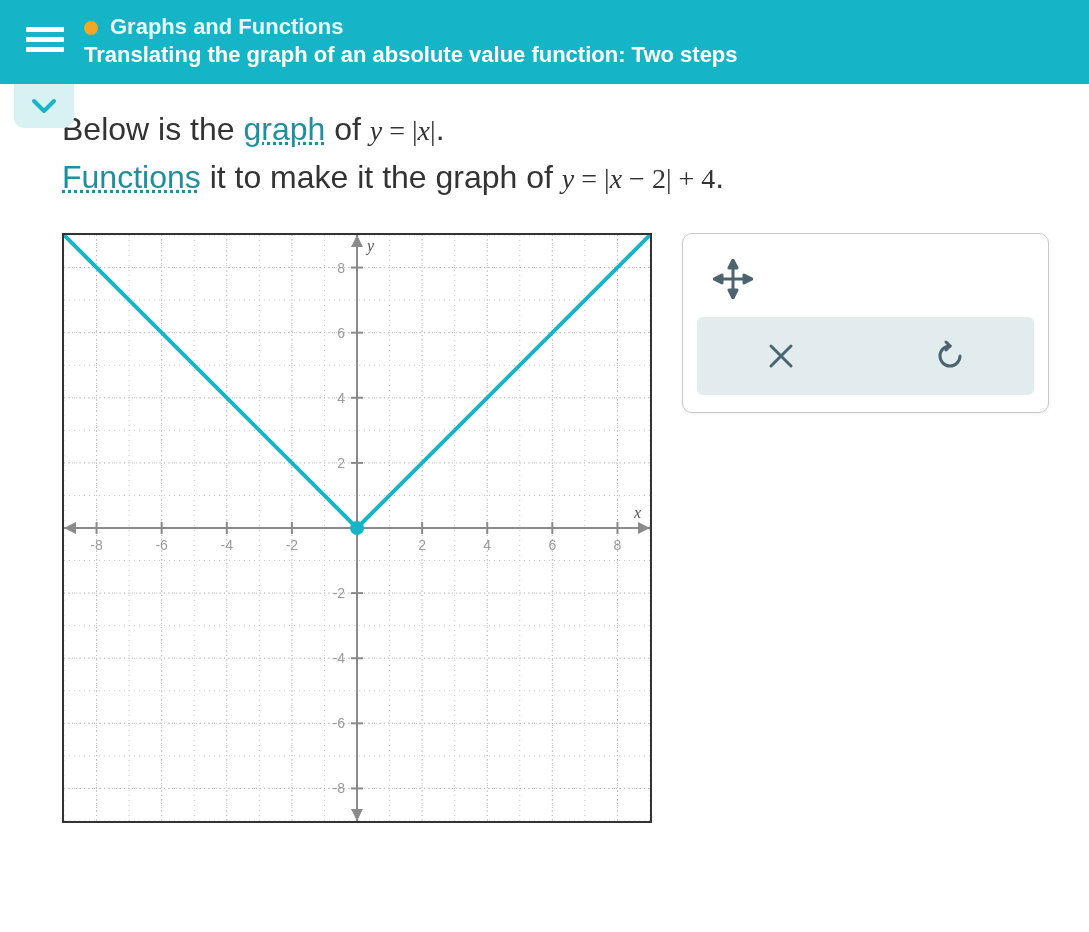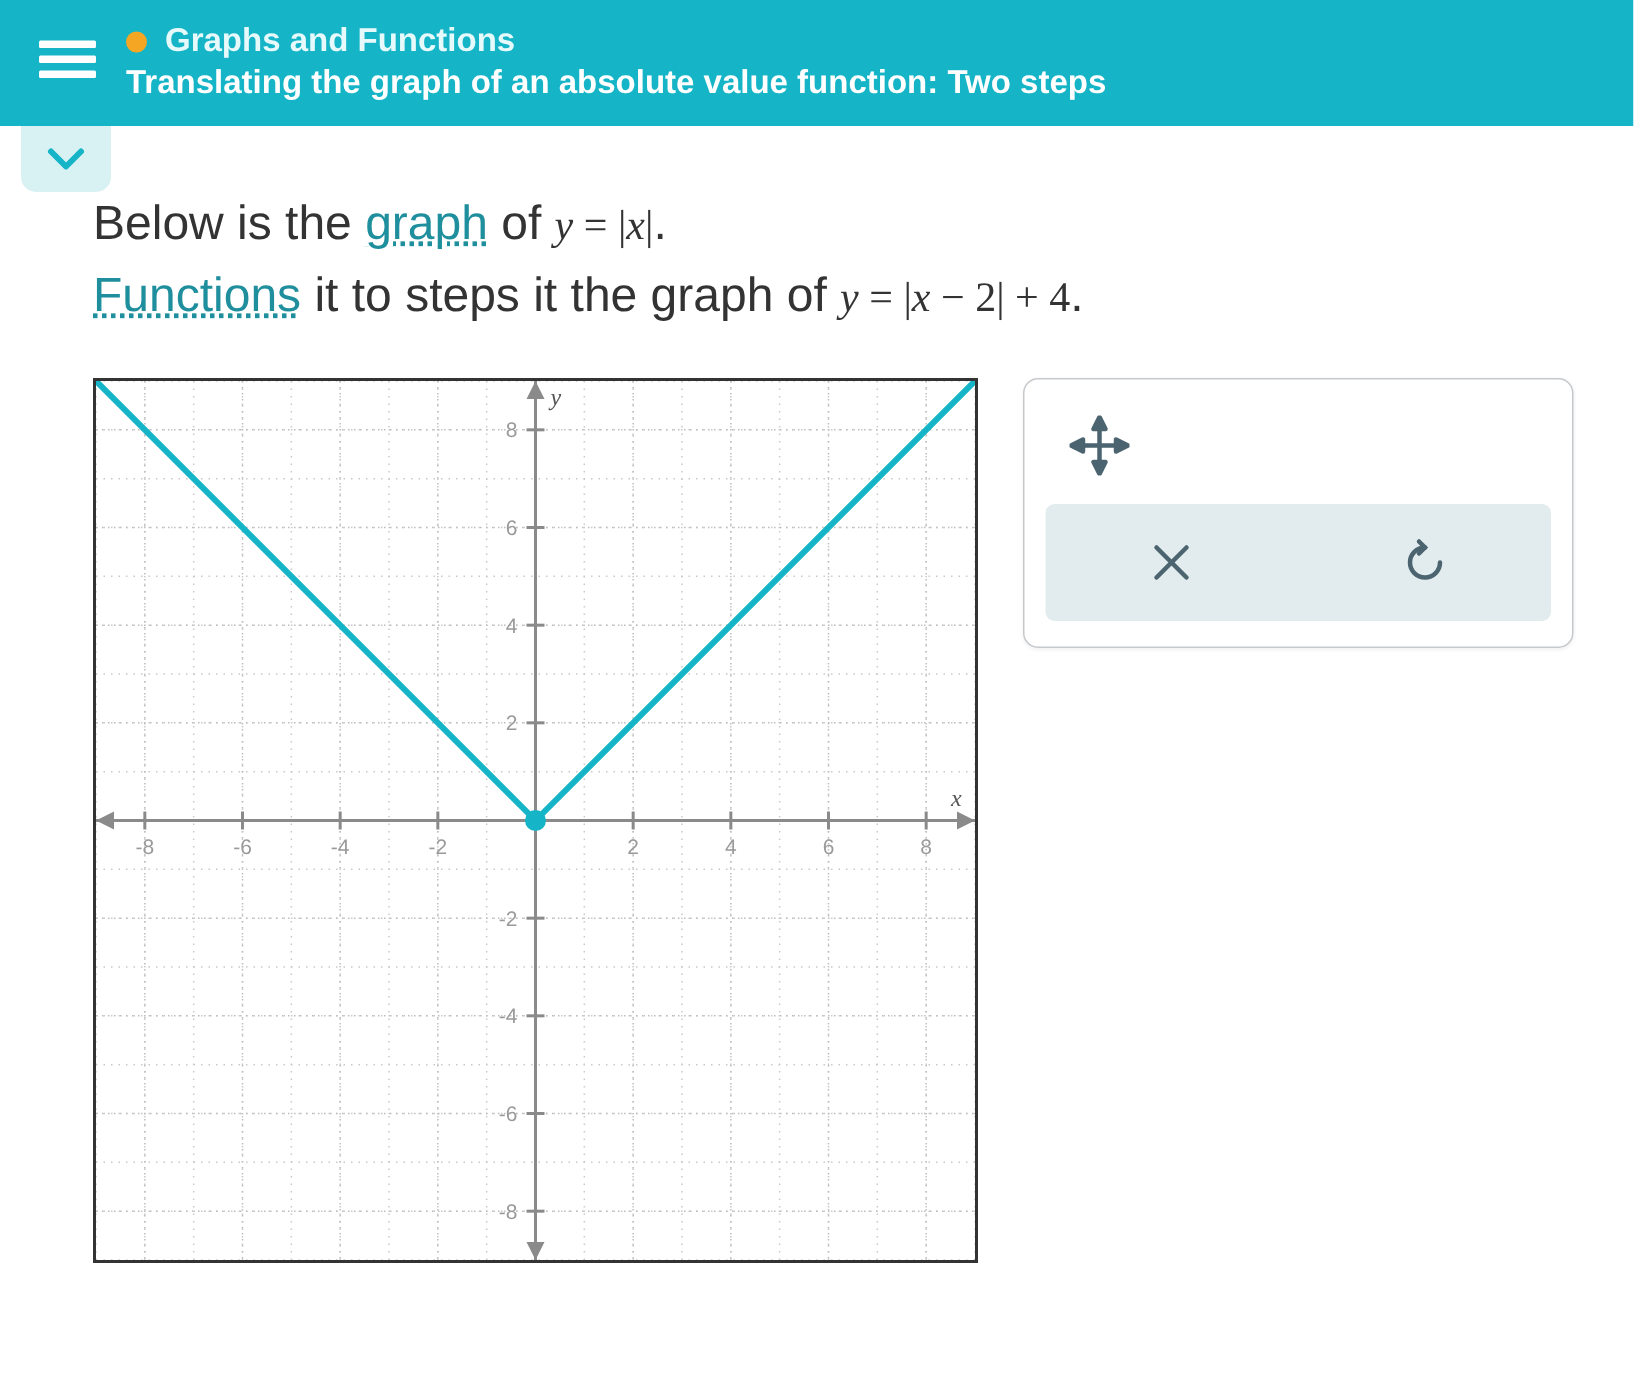--- a/index.html
+++ b/index.html
@@ -29,21 +29,21 @@
   .expand-tab {
     position:absolute; left:14px; top:84px;
     width:60px; height:44px; background:#d8f2f4;
     border-radius:0 0 10px 10px;
     display:flex; align-items:center; justify-content:center;
     cursor:pointer;
   }
   .expand-tab svg { stroke:#15b5c7; }
 
   
-  .content { padding:40px 40px 0 62px; }
+  .content { padding:21px 40px 0 62px; }
   .prompt { font-size:32px; line-height:1.5; color:#333; }
   .kw { color:#1f8f9e; text-decoration:underline dotted; font-weight:500; }
   .math { font-family:"Times New Roman", Times, serif; font-style:italic; font-size:28px; }
   .math .roman { font-style:normal; }
   .abs { font-style:normal; }
 
   
   .work-area { display:flex; gap:30px; margin-top:32px; }
   .graph-frame { border:2px solid #333; width:590px; height:590px; position:relative; }
   .graph-frame svg { display:block; }
@@ -91,21 +91,21 @@
   </div>
 
   <div class="content">
     <div class="prompt">
       <span>Below is the </span>
       <span class="kw">graph</span>
       <span> of </span>
       <span class="math"><span>y</span> <span class="roman">=</span> <span class="abs">|</span><span>x</span><span class="abs">|</span></span><span>.</span>
       <br>
       <span class="kw">Functions</span>
-      <span> it to steps it the graph of </span>
+      <span> it to make it the graph of </span>
       <span class="math"><span>y</span> <span class="roman">=</span> <span class="abs">|</span><span>x</span> <span class="roman">−</span> <span class="roman">2</span><span class="abs">|</span> <span class="roman">+</span> <span class="roman">4</span></span><span>.</span>
     </div>
 
     <div class="work-area">
       <div class="graph-frame">
         <svg id="graph-svg" width="586" height="586" viewBox="0 0 586 586">
             <line x1="0" y1="0" x2="0" y2="586" stroke="#c9c9c9" stroke-width="1" stroke-dasharray="1 4"></line>
             <line x1="32.55555555555556" y1="0" x2="32.55555555555556" y2="586" stroke="#c9c9c9" stroke-width="1" stroke-dasharray="1 4"></line>
             <line x1="65.11111111111111" y1="0" x2="65.11111111111111" y2="586" stroke="#c9c9c9" stroke-width="1" stroke-dasharray="1 4"></line>
             <line x1="97.66666666666666" y1="0" x2="97.66666666666666" y2="586" stroke="#c9c9c9" stroke-width="1" stroke-dasharray="1 4"></line>

